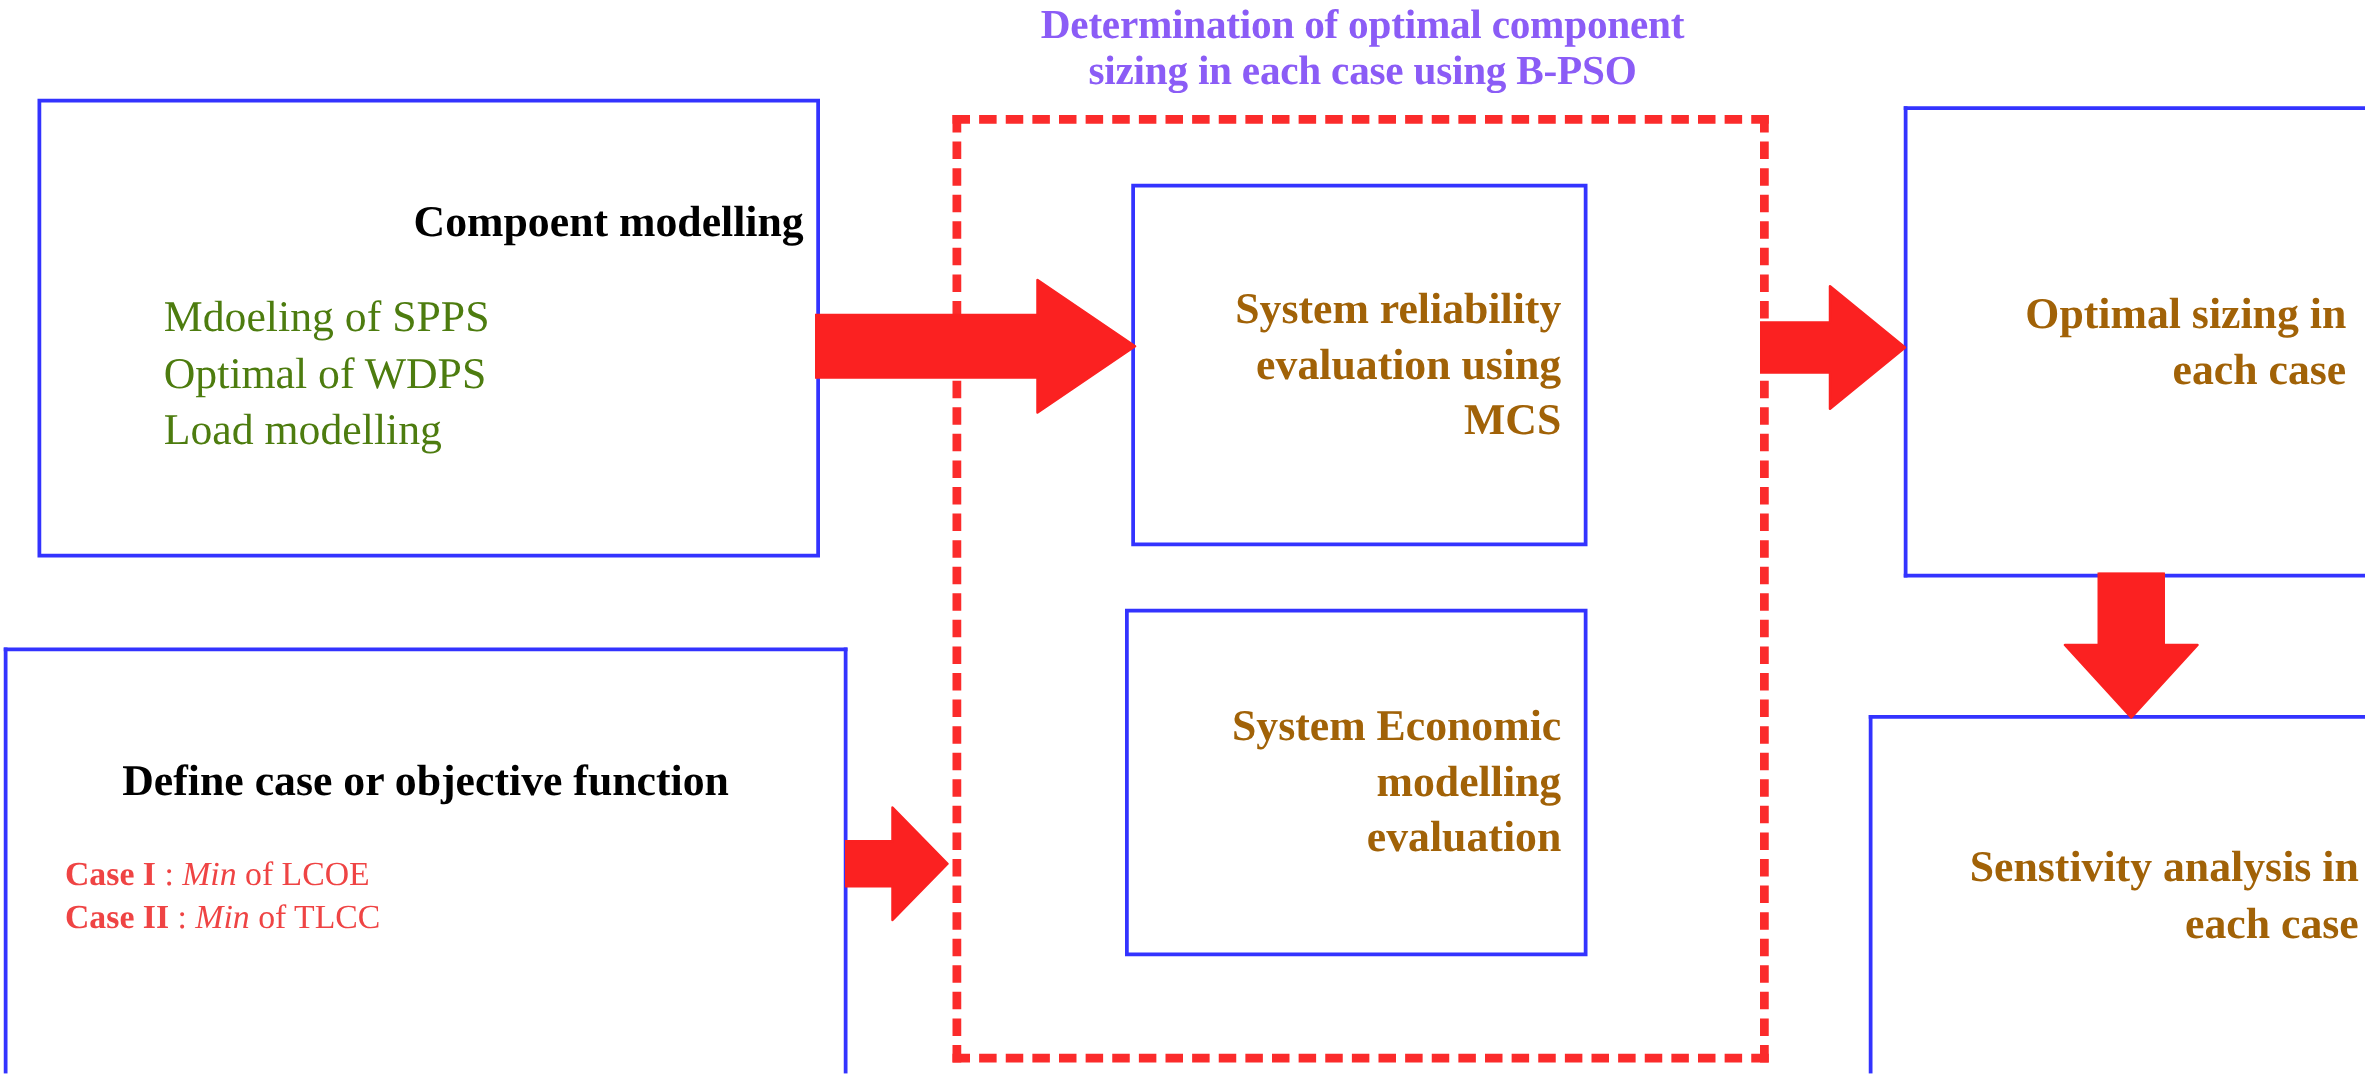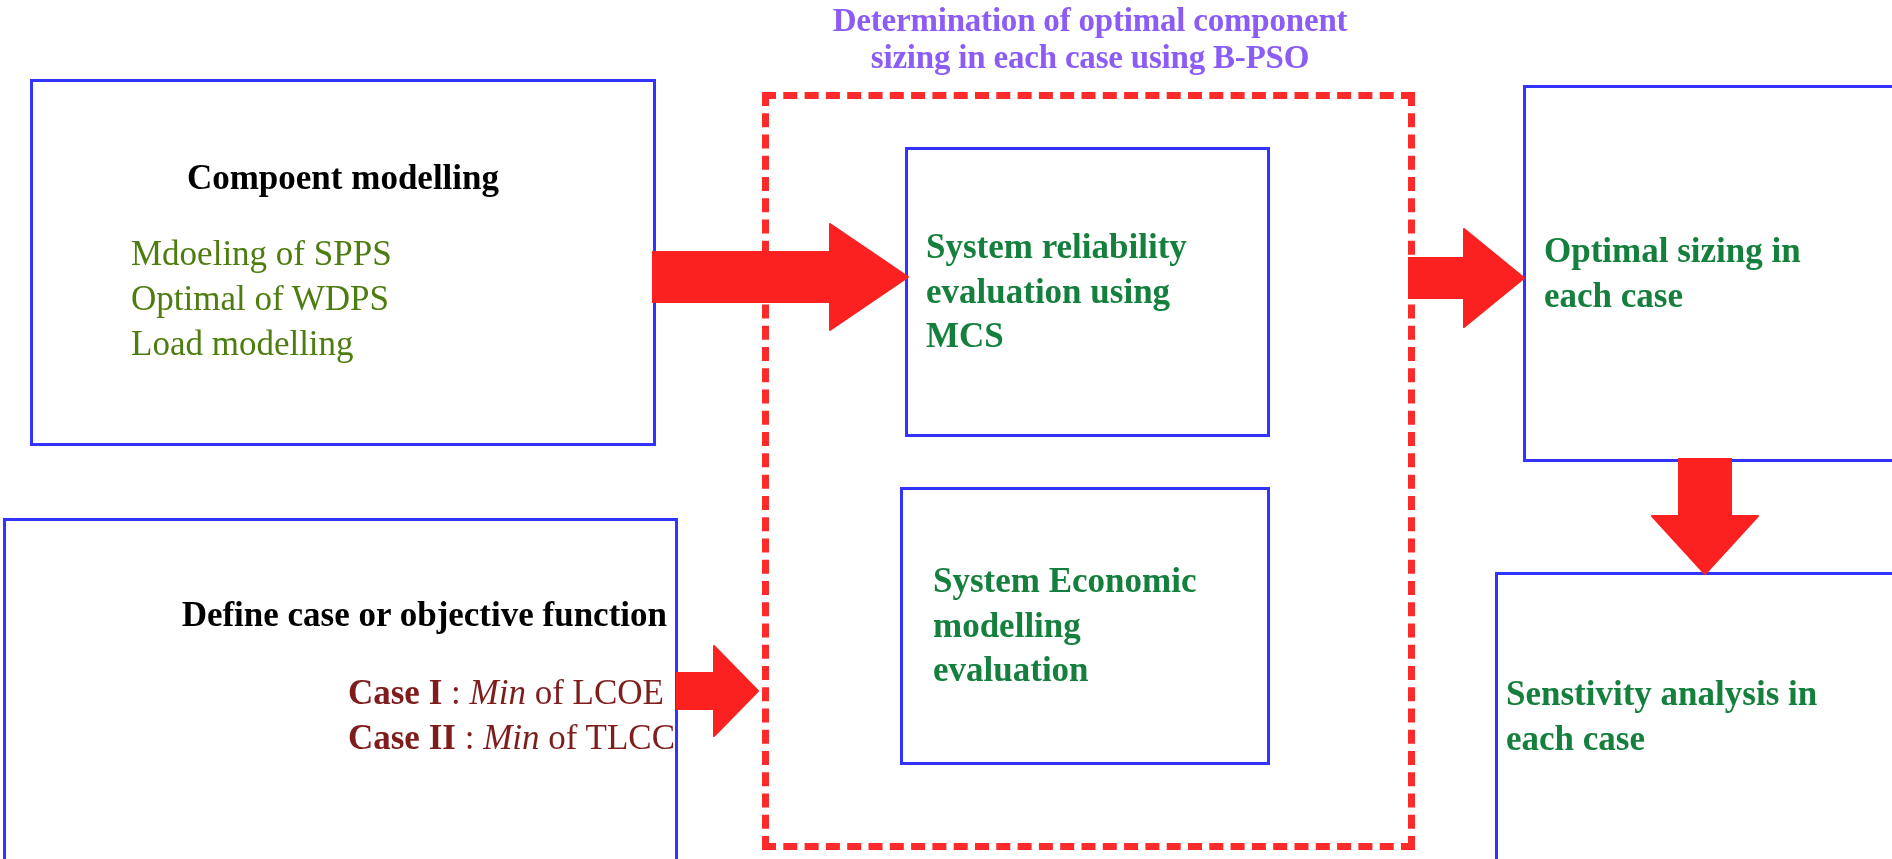--- a/index.html
+++ b/index.html
@@ -39,62 +39,62 @@
     font-size: 33px;
     letter-spacing: -0.2px;
   }
   .box-heading {
     font-weight: bold;
     font-size: 35px;
     color: #000;
     line-height: 1.15;
   }
   .box-centered {
-    text-align: left;
+    text-align: right;
     font-weight: bold;
     font-size: 35px;
-    color: #15803d;
+    color: #a16207;
     line-height: 1.28;
     padding: 0 18px;
   }
   .list {
     font-size: 35px;
     color: #4d7c0f;
     line-height: 1.28;
     font-weight: normal;
   }
   .list div { white-space: nowrap; }
-  .case-line { font-size: 35px; color: #7f1d1d; line-height: 1.28; white-space: nowrap; }
+  .case-line { font-size: 27px; color: #ef4444; line-height: 1.28; white-space: nowrap; }
   .case-line b { font-weight: bold; }
   .case-line i { font-style: italic; }
   .arrow { position: absolute; }
   .arrow svg { display: block; }
 </style>
 </head>
 <body>
 
 <div id="canvas">
 
   <div class="region-title" style="left:740px; top:2px; width:700px;">
     <div>Determination of optimal component</div>
     <div>sizing in each case using B-PSO</div>
   </div>
 
   <div class="dashed-region" style="left:762px; top:92px; width:653px; height:758px;"></div>
 
   <div class="box" style="left:30px; top:79px; width:626px; height:367px;">
-    <div class="box-heading" style="text-align:center; padding:0 10px;">Compoent modelling</div>
+    <div class="box-heading" style="text-align:right; padding:0 10px;">Compoent modelling</div>
     <div class="list" style="margin-top:34px; padding-left:98px;">
       <div>Mdoeling of SPPS</div>
       <div>Optimal of WDPS</div>
       <div>Load modelling</div>
     </div>
   </div>
 
-  <div class="box" style="left:3px; top:518px; width:675px; height:341px; border-bottom:none;align-items:flex-end;">
+  <div class="box" style="left:3px; top:518px; width:675px; height:341px; border-bottom:none;">
     <div class="box-heading" style="text-align:center; padding:0 8px; margin-top:-24px;">Define case or objective function</div>
     <div style="margin-top:36px; padding-left:46px;">
       <div class="case-line">
         <b>Case I</b><span> : </span><i>Min</i><span> of LCOE</span>
       </div>
       <div class="case-line">
         <b>Case II</b><span> : </span><i>Min</i><span> of TLCC</span>
       </div>
     </div>
   </div>

